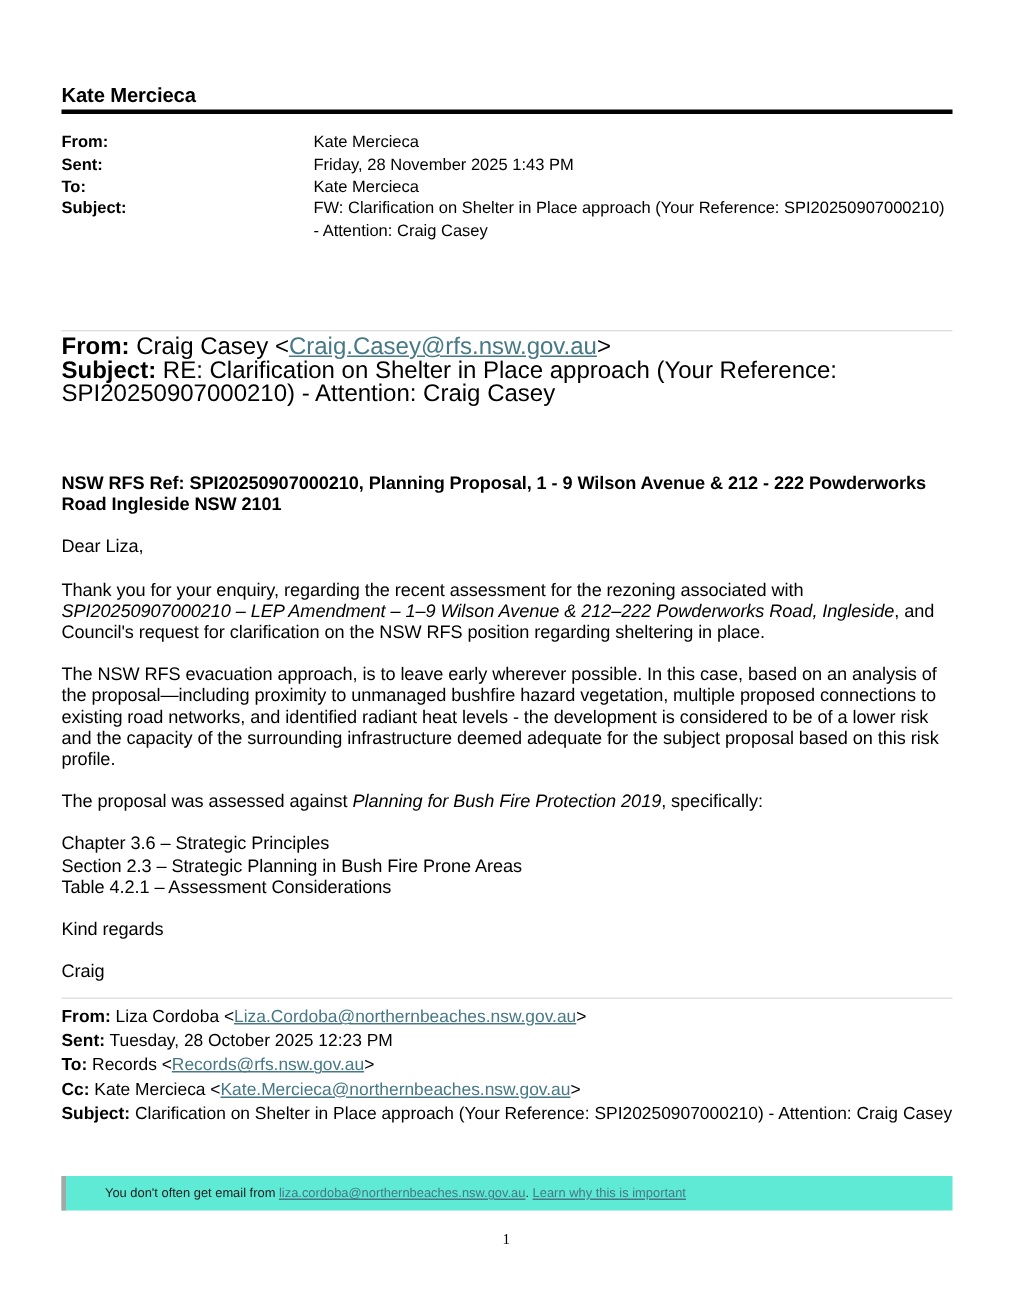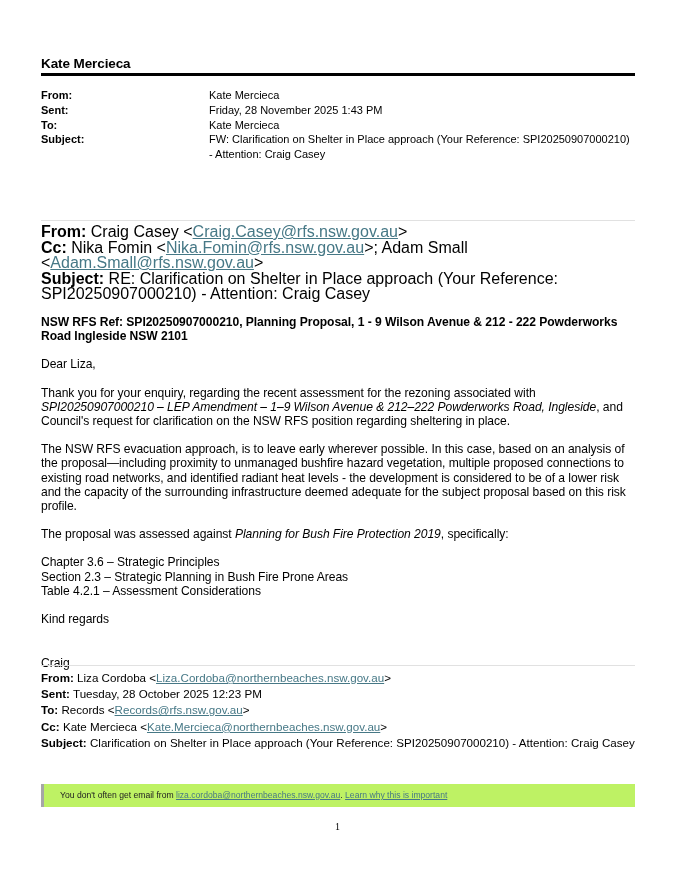--- a/index.html
+++ b/index.html
@@ -30,23 +30,23 @@
     .body-text {
       position: absolute; left: 41px; width: 594px;
       font-family: "Liberation Sans", sans-serif; font-size: 12.1px; line-height: 14.2px;
       letter-spacing: -0.05px;
     }
     .body-text p { margin: 0; }
     .bold { font-weight: bold; }
     .ital { font-style: italic; }
     .banner {
       position: absolute; left: 41px; top: 784px; width: 594px; height: 23px;
-      background: #bef264; border-left: 3px solid #a6a6a6; box-sizing: border-box;
+      background: #5eead4; border-left: 3px solid #a6a6a6; box-sizing: border-box;
       font-family: "Liberation Sans", sans-serif; font-size: 8.6px; line-height: 23px;
-      padding-left: 16px; color: #222;
+      padding-left: 26px; color: #222;
     }
     .pagenum {
       position: absolute; left: 0; width: 675px; top: 821px; text-align: center;
       font-family: "Liberation Serif", serif; font-size: 10px;
     }
   </style>
 </head>
 <body>
 
 <div class="title">Kate Mercieca</div>
@@ -68,37 +68,36 @@
   <div class="hdr-row">
     <span class="hdr-label">Subject:</span>
     <span class="hdr-value">FW: Clarification on Shelter in Place approach (Your Reference:  SPI20250907000210) - Attention: Craig Casey</span>
   </div>
 </div>
 
 <div class="sep" style="top:220px;"></div>
 
 <div class="meta" style="top:224px;">
   <div><b>From:</b><span> Craig Casey &lt;</span><span class="link">Craig.Casey@rfs.nsw.gov.au</span>&gt;</div>
-  <div><b>Cc:</b><span> Nika Fomin &lt;</span><span class="link">Nika.Fomin@rfs.nsw.gov.au</span><span>&gt;; Adam Small &lt;</span><span class="link">Adam.Small@rfs.nsw.gov.au</span>&gt;</div>
   <div><b>Subject:</b><span> RE: Clarification on Shelter in Place approach (Your Reference: SPI20250907000210) - Attention: Craig Casey</span></div>
 </div>
 
 <div class="body-text" style="top:315px;">
   <p class="bold">NSW RFS Ref: SPI20250907000210, Planning Proposal, 1 - 9 Wilson Avenue &amp; 212 - 222 Powderworks Road Ingleside NSW 2101</p>
   <p style="margin-top:14px;">Dear Liza,</p>
   <p style="margin-top:14px;"><span>Thank you for your enquiry, regarding the recent assessment for the rezoning associated with </span><span class="ital">SPI20250907000210 – LEP Amendment – 1–9 Wilson Avenue &amp; 212–222 Powderworks Road, Ingleside</span><span>, and Council's request for clarification on the NSW RFS position regarding sheltering in place.</span></p>
   <p style="margin-top:14px;">The NSW RFS evacuation approach, is to leave early wherever possible. In this case, based on an analysis of the proposal—including proximity to unmanaged bushfire hazard vegetation, multiple proposed connections to existing road networks, and identified radiant heat levels - the development is considered to be of a lower risk and the capacity of the surrounding infrastructure deemed adequate for the subject proposal based on this risk profile.</p>
   <p style="margin-top:14px;"><span>The proposal was assessed against </span><span class="ital">Planning for Bush Fire Protection 2019</span><span>, specifically:</span></p>
   <div style="margin-top:14px;">
     <p>Chapter 3.6 – Strategic Principles</p>
     <p>Section 2.3 – Strategic Planning in Bush Fire Prone Areas</p>
     <p>Table 4.2.1 – Assessment Considerations</p>
   </div>
   <p style="margin-top:14px;">Kind regards</p>
-  <p style="margin-top:30px;">Craig</p>
+  <p style="margin-top:14px;">Craig</p>
 </div>
 
 <div class="sep" style="top:665px;"></div>
 
 <div class="meta" style="top:670px; font-size:11.6px; line-height:16.2px;">
   <div><b>From:</b><span> Liza Cordoba &lt;</span><span class="link">Liza.Cordoba@northernbeaches.nsw.gov.au</span>&gt;</div>
   <div><b>Sent:</b><span> Tuesday, 28 October 2025 12:23 PM</span></div>
   <div><b>To:</b><span> Records &lt;</span><span class="link">Records@rfs.nsw.gov.au</span>&gt;</div>
   <div><b>Cc:</b><span> Kate Mercieca &lt;</span><span class="link">Kate.Mercieca@northernbeaches.nsw.gov.au</span>&gt;</div>
   <div><b>Subject:</b><span> Clarification on Shelter in Place approach (Your Reference: SPI20250907000210) - Attention: Craig Casey</span></div>

